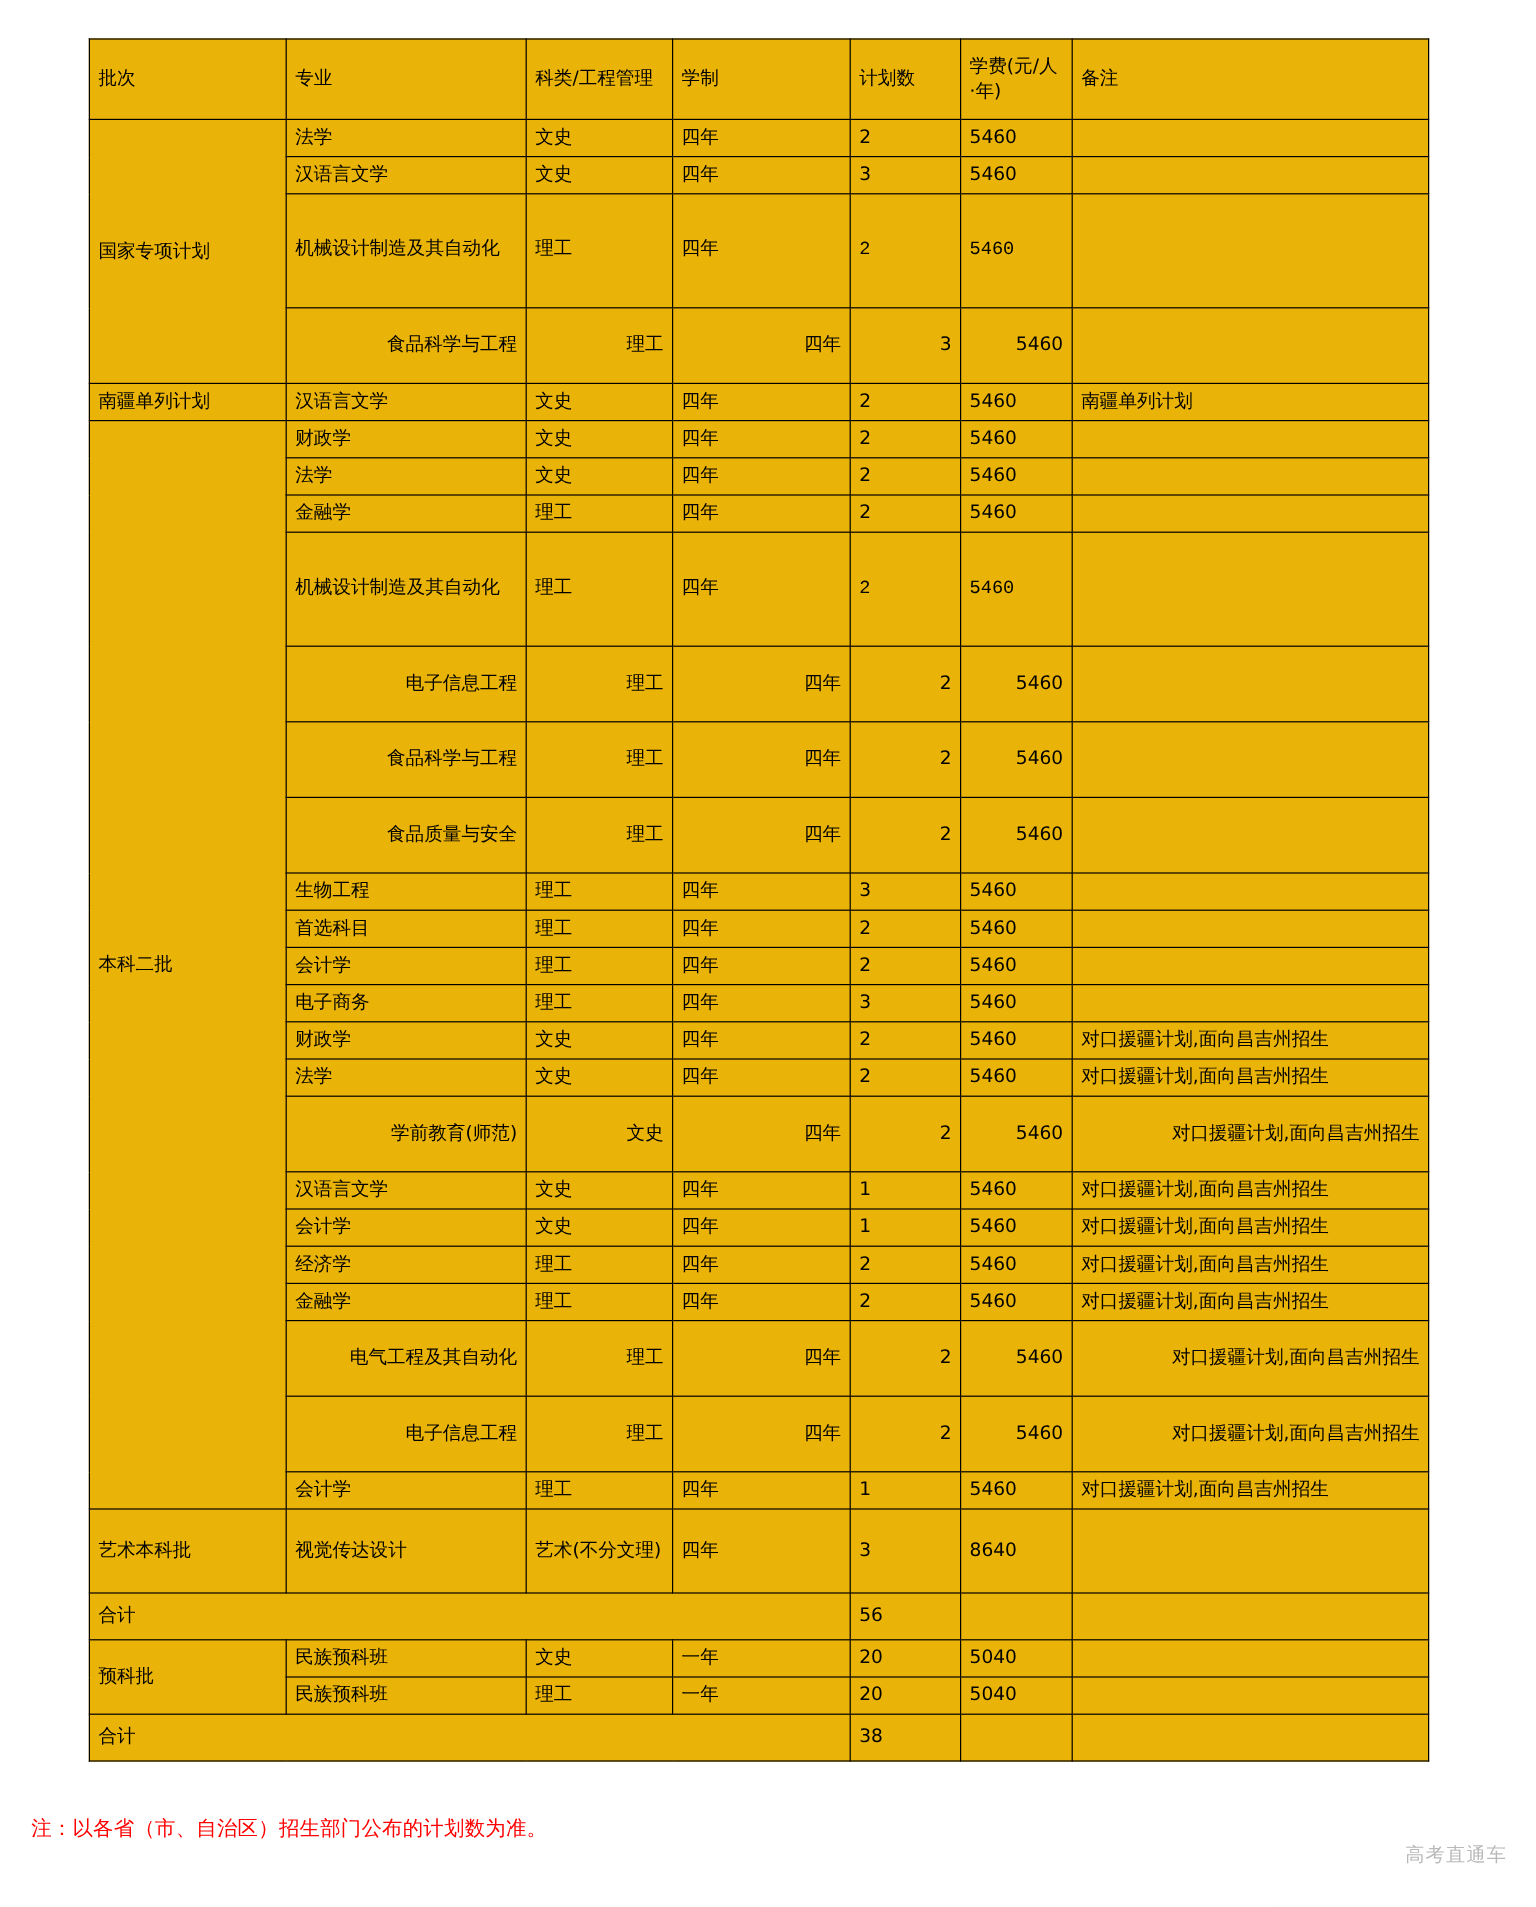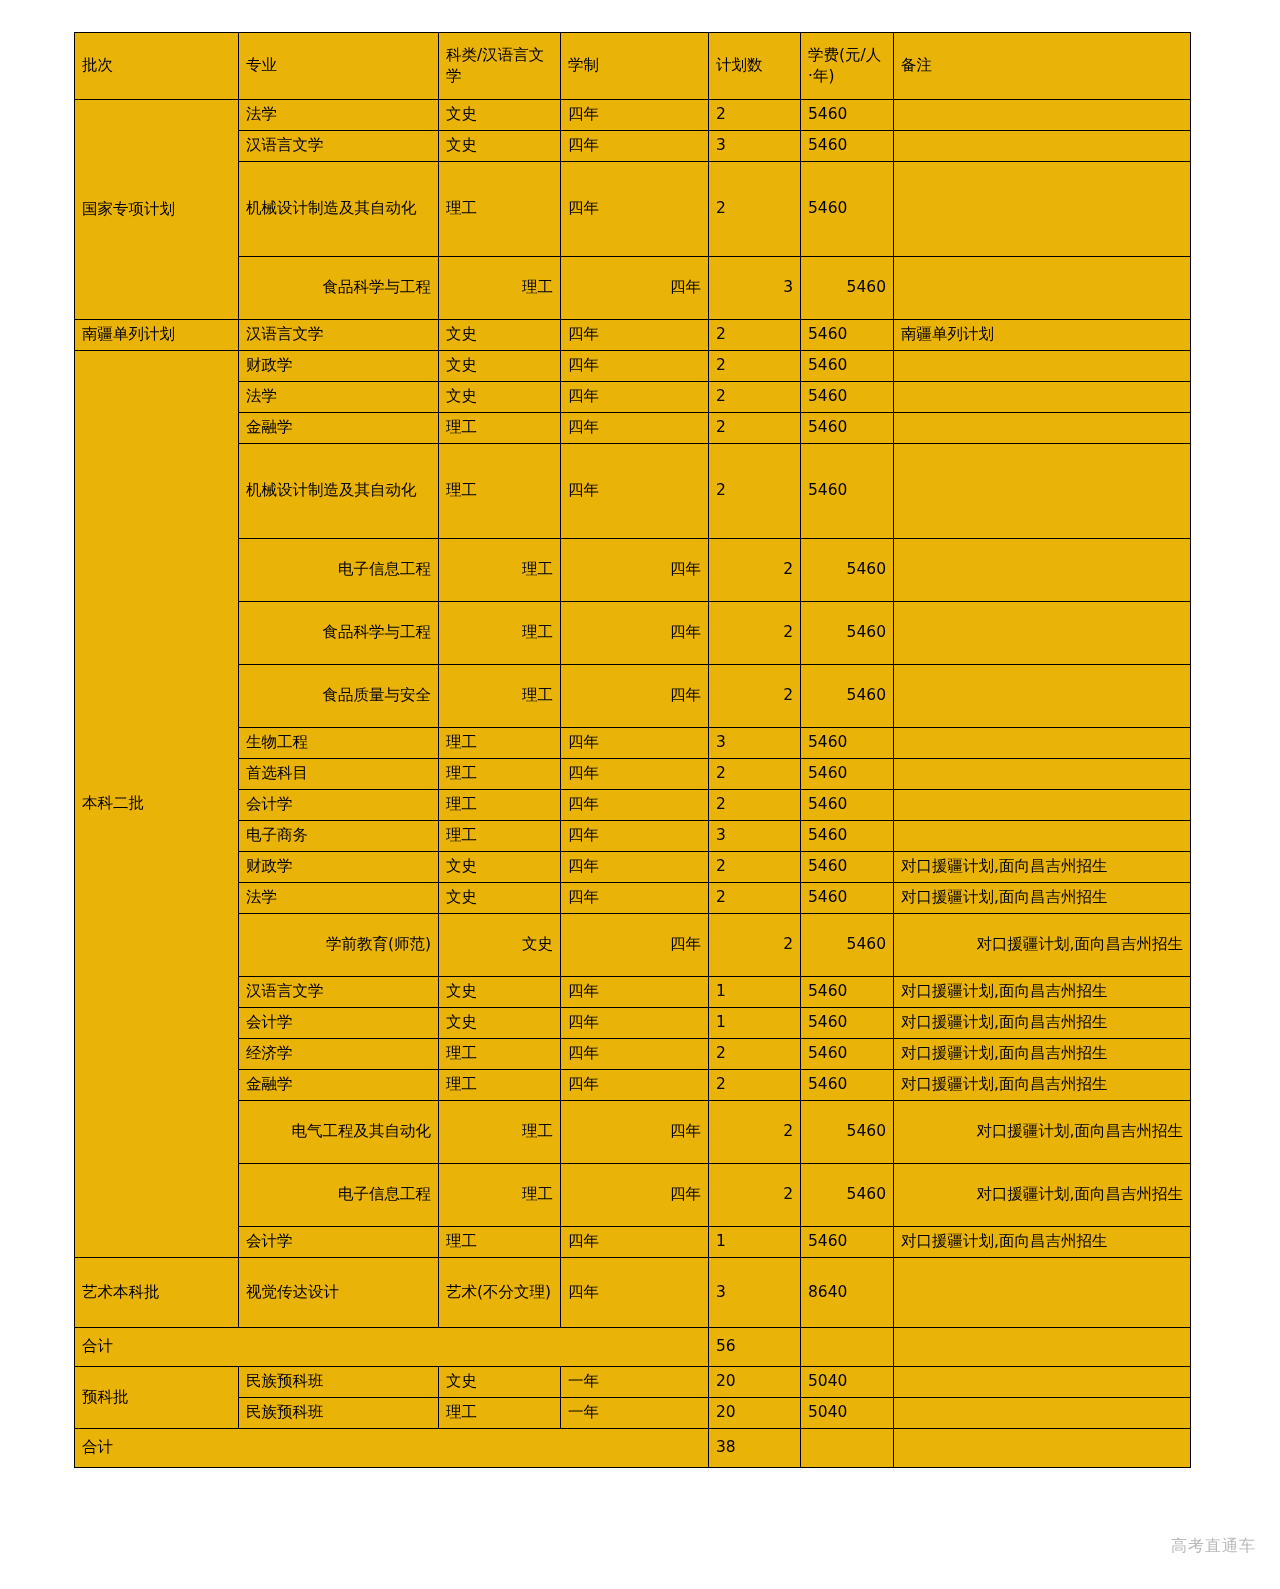--- a/index.html
+++ b/index.html
@@ -60,21 +60,21 @@
     vertical-align: middle;
   }
 
   td.batch-cell {
     vertical-align: middle;
   }
 
   
   .h-sm  { height: 31px; }
   .h-md  { height: 63px; text-align: right; }
-  .h-lg  { height: 95px; }
+  .h-lg  { height: 95px; font-family: Liberation Mono, monospace; }
   .h-xl  { height: 70px; }
 
   td.total-label {
     height: 38px;
   }
 
   .note {
     position: absolute;
     left: 26px;
     top: 1512px;
@@ -108,21 +108,21 @@
         <col class="c-cat">
       <col class="c-years">
         <col class="c-count">
         <col class="c-fee">
         <col class="c-remark">
     </colgroup>
     <tbody id="table-body">
         <tr class="header-row">
           <td>批次</td>
           <td>专业</td>
-          <td>科类/汉语言文学</td>
+          <td>科类/工程管理</td>
           <td>学制</td>
           <td>计划数</td>
           <td>学费(元/人·年)</td>
           <td>备注</td>
         </tr>
         <tr class="h-sm">
           <td rowspan="4" class="batch-cell">国家专项计划</td>
           <td>法学</td>
           <td>文史</td>
           <td>四年</td>
@@ -366,15 +366,16 @@
         </tr>
         <tr>
           <td colspan="4" class="total-label">合计</td>
           <td>38</td>
           <td></td>
           <td></td>
         </tr>
       </tbody>
   </table>
 
+  <div class="note">注：以各省（市、自治区）招生部门公布的计划数为准。</div>
   <div class="watermark">高考直通车</div>
 
 </div>
 
 </body></html>

